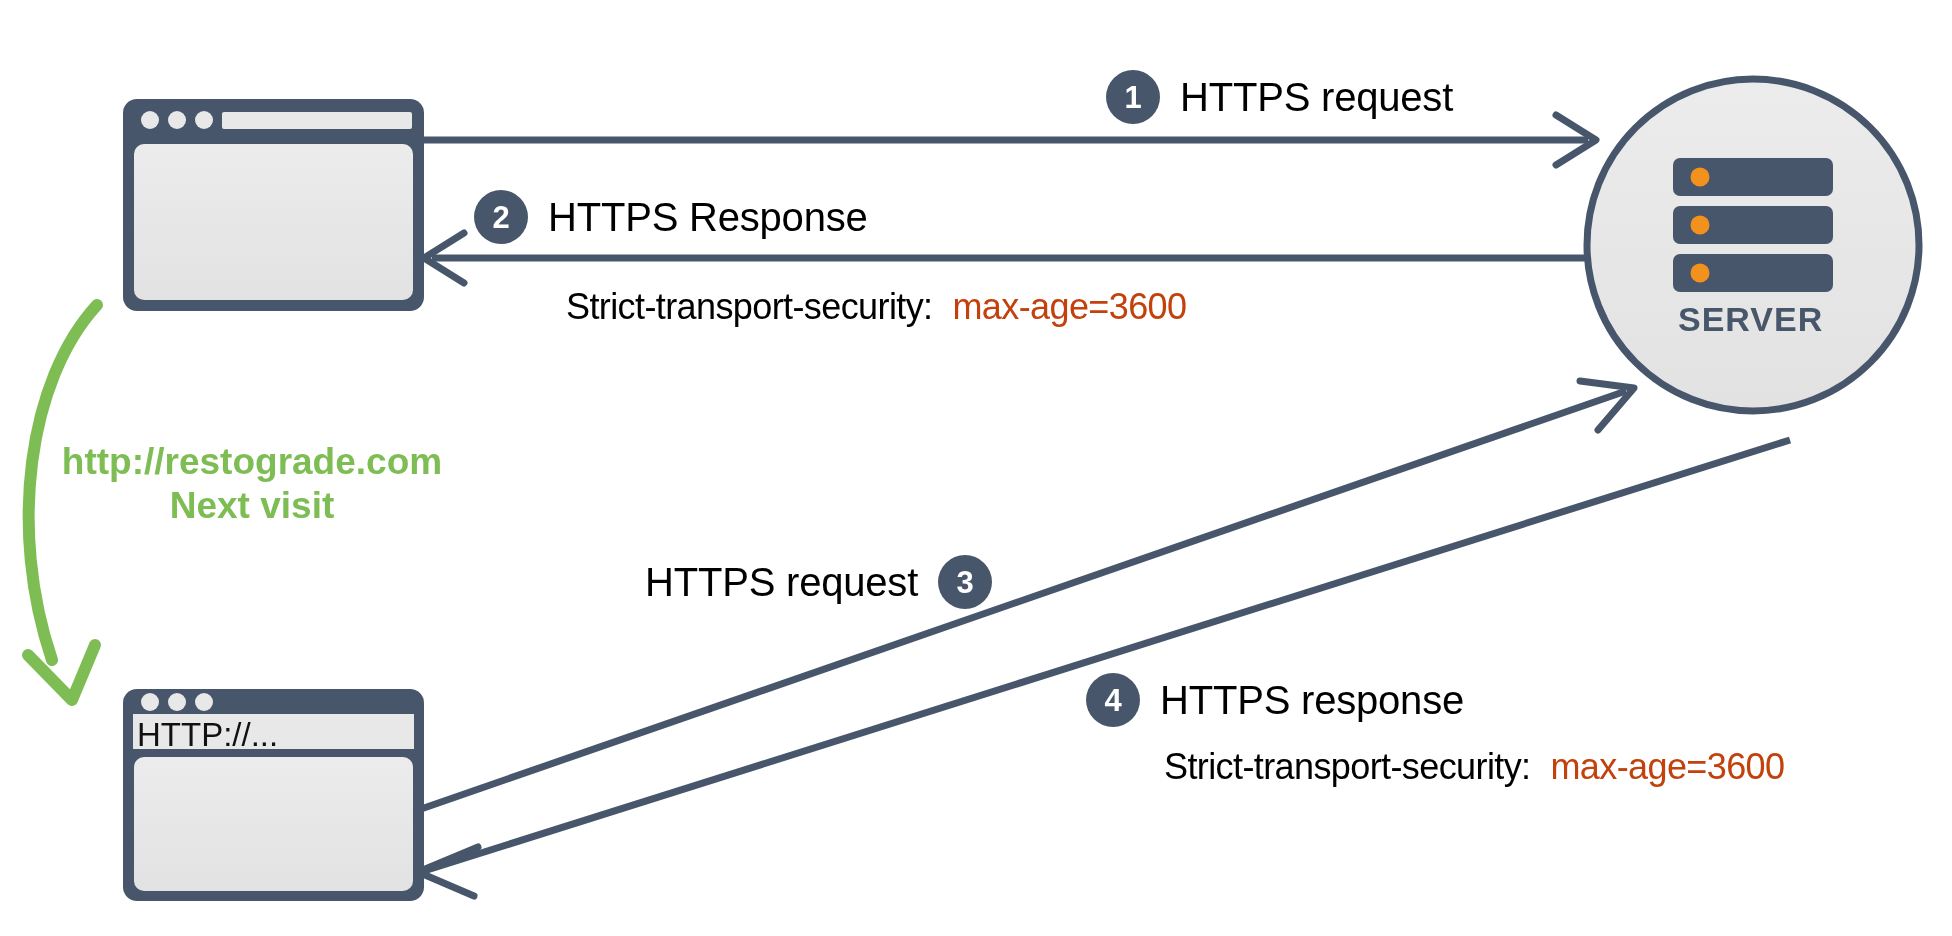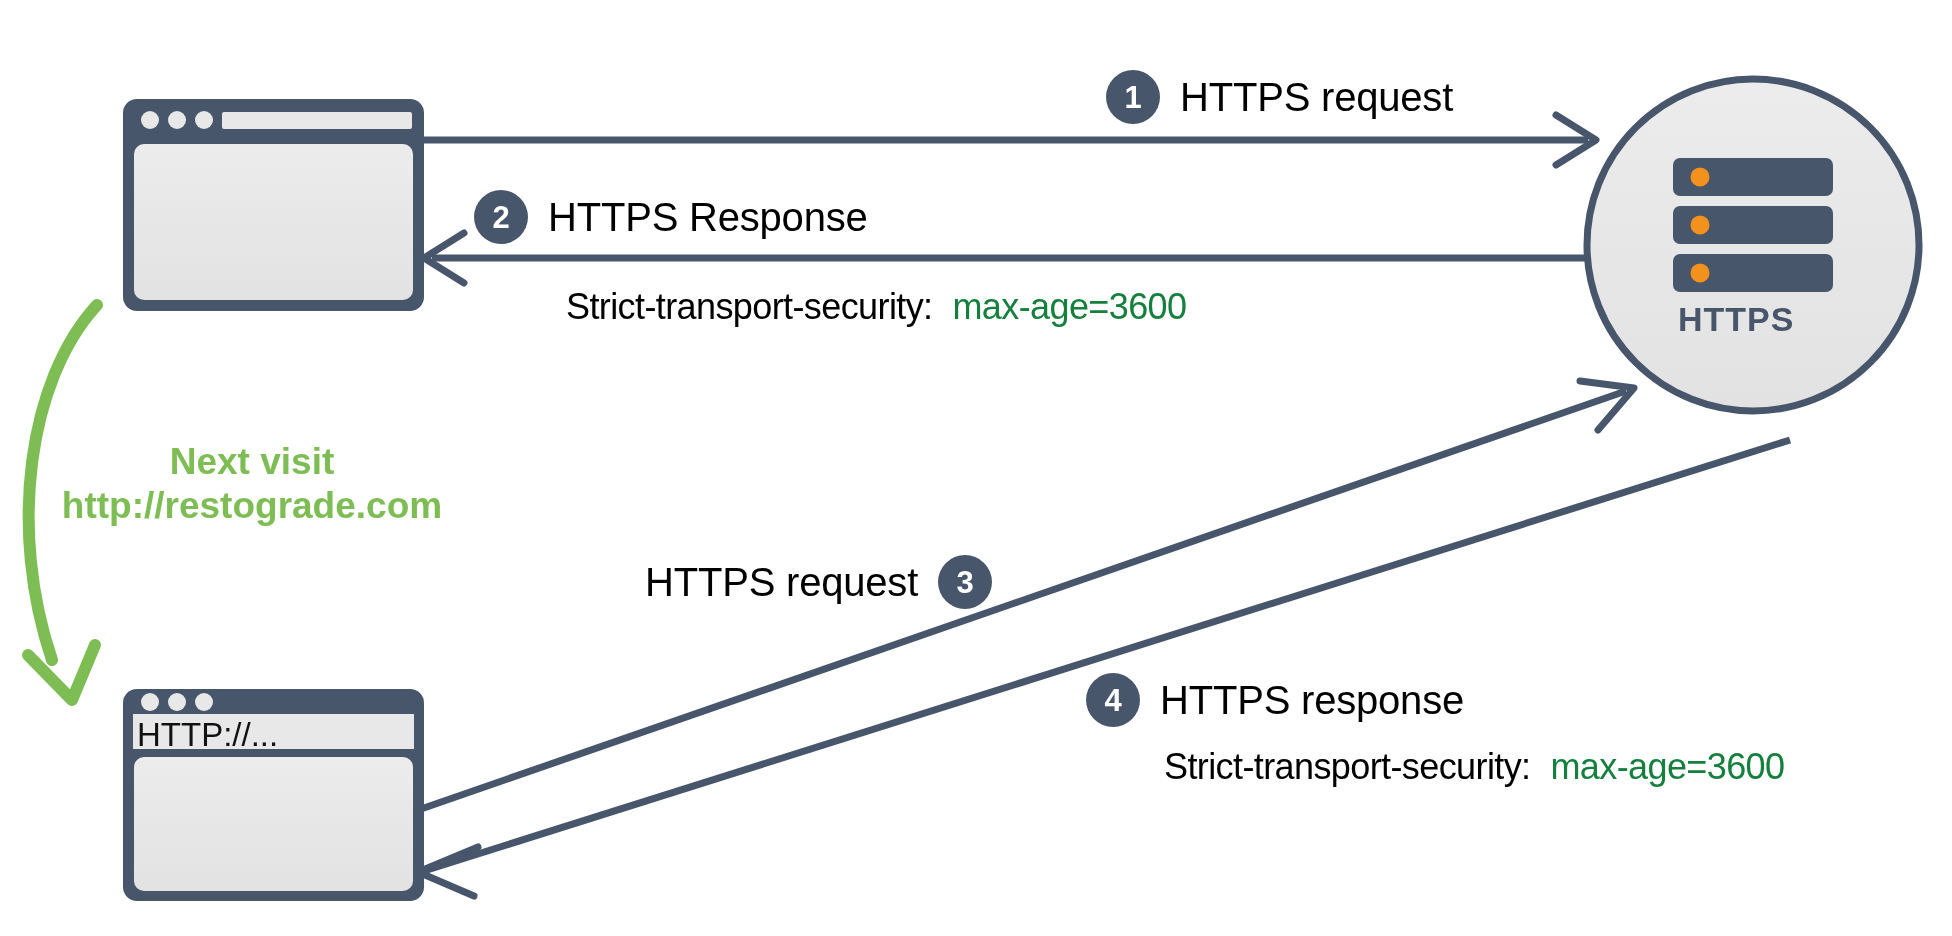--- a/index.html
+++ b/index.html
@@ -27,21 +27,21 @@
   }
   .lbl-main {
     font-size: 40px;
     letter-spacing: -0.2px;
   }
   .lbl-hdr {
     font-size: 36px;
     letter-spacing: -0.6px;
   }
   .green {
-    color: #15803d;
+    color: #c2410c;
   }
   .lbl-green {
     position: absolute;
     font-family: "Liberation Sans", sans-serif;
     font-weight: bold;
     font-size: 37px;
     color: #7dbd54;
     text-align: center;
     line-height: 1.2;
     white-space: nowrap;
@@ -157,43 +157,43 @@
     </g>
 
     <g>
       <path d="M 97 305 C 28 380, 8 530, 52 660" fill="none" stroke="#7dbd54" stroke-width="12" stroke-linecap="round"></path>
       <polyline points="28 655, 72 700, 95 645" fill="none" stroke="#7dbd54" stroke-width="12" stroke-linecap="round" stroke-linejoin="round"></polyline>
     </g>
   </svg>
 
   <div class="addr-text" style="left:137px; top:718px;">HTTP://...</div>
 
-  <div class="server-label" style="left:1678px; top:300px;">HTTPS</div>
+  <div class="server-label" style="left:1678px; top:300px;">SERVER</div>
 
   <div class="row" style="left:1106px; top:70px;">
     <div class="badge">1</div>
     <div class="gap"></div>
     <div class="lbl-main">HTTPS request</div>
   </div>
 
   <div class="row" style="left:474px; top:190px;">
     <div class="badge">2</div>
     <div class="gap"></div>
     <div class="lbl-main">HTTPS Response</div>
   </div>
 
   <div class="row" style="left:566px; top:286px;">
     <div class="lbl-hdr">Strict-transport-security:</div>
     <div class="gap"></div>
     <div class="lbl-hdr green">max-age=3600</div>
   </div>
 
   <div class="lbl-green" style="left:32px; top:440px; width:440px;">
+    <div>http://restograde.com</div>
     <div>Next visit</div>
-    <div>http://restograde.com</div>
   </div>
 
   <div class="row" style="left:645px; top:555px;">
     <div class="lbl-main">HTTPS request</div>
     <div class="gap"></div>
     <div class="badge">3</div>
   </div>
 
   <div class="row" style="left:1086px; top:673px;">
     <div class="badge">4</div>

